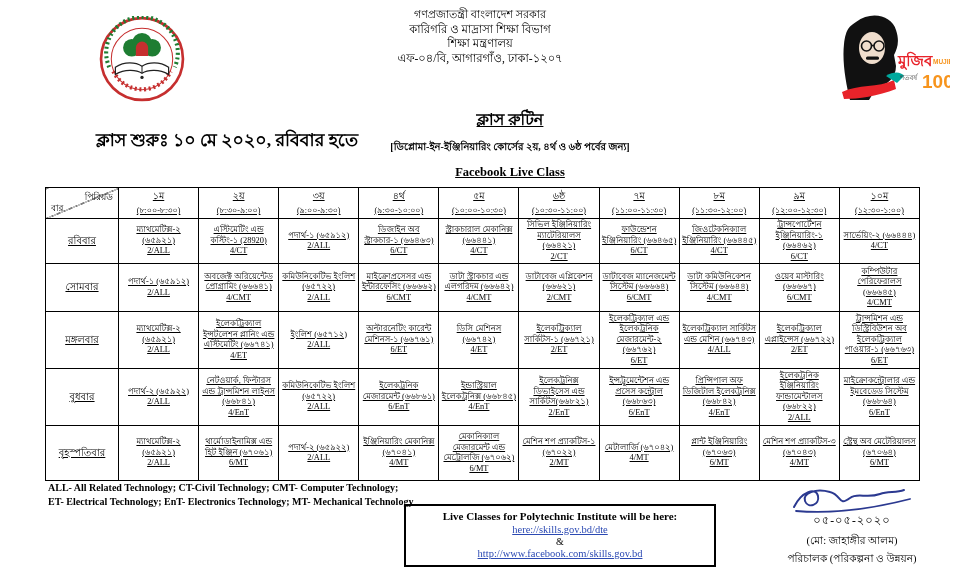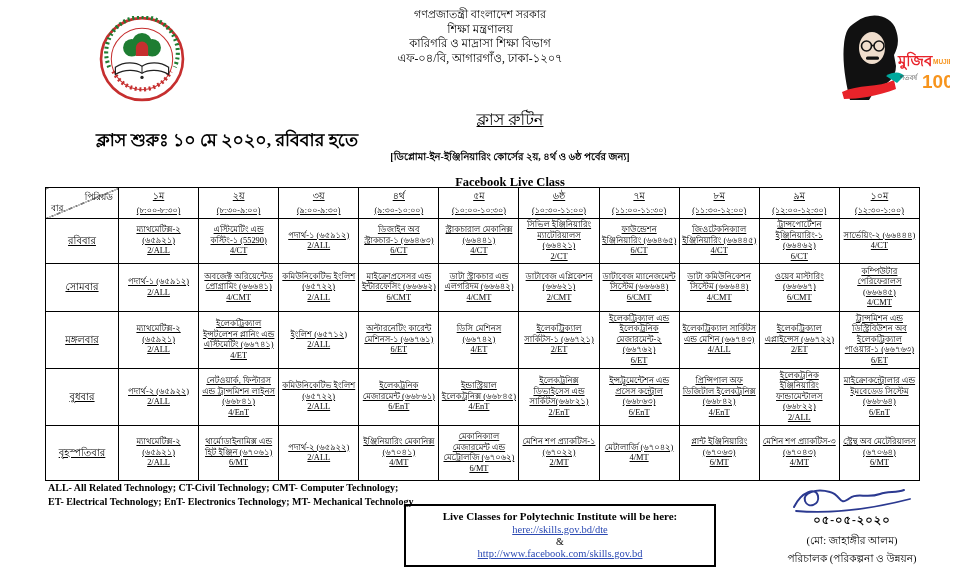--- a/index.html
+++ b/index.html
@@ -16,21 +16,21 @@
   .dte-logo{position:absolute; left:99px; top:16px; width:86px; height:86px;}
   .mujib-logo{position:absolute; left:838px; top:14px; width:112px; height:92px;}
   .gov-block{position:absolute; left:240px; right:240px; top:8px; text-align:center; line-height:1.25;}
   .gov-line{font-size:11px;}
   .gov-title{font-size:18px; font-weight:bold; letter-spacing:1px; margin:2px 0 1px;}
   .gov-sub{font-size:11.5px;}
 
   
   .start-note{position:absolute; top:127px; left:96px; font-size:17.5px; font-weight:bold;}
   .center-stack{position:absolute; top:107px; left:340px; width:340px; text-align:center;}
-  .routine-title{font-size:16px; font-weight:normal; text-decoration:underline; margin-bottom:15px;}
+  .routine-title{font-size:16px; font-weight:bold; text-decoration:underline; margin-bottom:5px;}
   .course-note{font-size:10px; font-weight:bold; margin-bottom:9px;}
   .fb-live{font-size:12.5px; font-weight:bold; text-decoration:underline;}
 
   
   table.routine{position:absolute; top:187px; left:45px; width:875px;
     border-collapse:collapse; table-layout:fixed; font-size:8.4px;text-decoration:underline;}
   table.routine th, table.routine td{border:1px solid #000; vertical-align:middle; text-align:center; padding:1px 2px; overflow:hidden;}
   col.c-day{width:73px;}
   thead th{height:30px; font-weight:normal;}
   th.corner{position:relative;
@@ -50,21 +50,21 @@
 
   
   .legend{position:absolute; top:481px; left:48px; font-size:10px; font-weight:bold; line-height:1.35;}
   .live-box{position:absolute; top:504px; left:404px; width:312px; border:2px solid #000;
     text-align:center; padding:4px 6px 6px;}
   .lb-title{font-size:11px; font-weight:bold; margin-bottom:2px;}
   .lb-link{display:block; font-size:10.5px; color:var(--link-blue); text-decoration:underline; cursor:pointer;}
   .lb-amp{font-size:10px; line-height:1.3;}
   .sig-block{position:absolute; top:483px; left:752px; width:200px; text-align:center;}
   .sig-svg{display:block; margin:0 auto -3px; width:132px; height:32px;}
-  .sig-date{font-size:11.5px; font-weight:bold; letter-spacing:1px;}
+  .sig-date{font-size:11.5px; font-weight:normal; letter-spacing:1px;}
   .sig-name{font-size:10.5px; margin-top:2px;}
   .sig-desig{font-size:10.5px; margin-top:1px;}
 </style>
 </head>
 <body>
 
 <div class="page">
 
   <div class="top-header">
 
@@ -77,22 +77,22 @@
       <circle cx="42" cy="26" r="9.5" style="fill:var(--logo-green)"></circle>
       <circle cx="52" cy="31" r="8.5" style="fill:var(--logo-green)"></circle>
       <path d="M36,31 A6,6 0 0 1 48,31 L48,39 L36,39 Z" style="fill:var(--logo-red)"></path>
       <path d="M16,50 C25,44 36,45 42,49 C48,45 59,44 68,50 L68,57 C59,52 48,52 42,56 C36,52 25,52 16,57 Z" fill="#fff" stroke="#222" stroke-width="1.2"></path>
       <line x1="42" y1="49" x2="42" y2="56" stroke="#222" stroke-width="1"></line>
       <circle cx="42" cy="60" r="1.6" fill="#222"></circle>
     </svg>
 
     <div class="gov-block">
       <div class="gov-line">গণপ্রজাতন্ত্রী বাংলাদেশ সরকার</div>
+      <div class="gov-sub">কারিগরি ও মাদ্রাসা শিক্ষা বিভাগ</div>
       <div class="gov-sub">শিক্ষা মন্ত্রণালয়</div>
-      <div class="gov-sub">কারিগরি ও মাদ্রাসা শিক্ষা বিভাগ</div>
       <div class="gov-sub">এফ-০৪/বি, আগারগাঁও, ঢাকা-১২০৭</div>
     </div>
 
     <svg class="mujib-logo" viewBox="0 0 112 92">
       <path d="M18,8 C34,-4 54,2 58,16 C62,28 59,35 56,41 L58,52 C58,64 49,71 39,73 L31,86 L12,86 C8,70 4,48 6,30 C8,14 12,12 18,8 Z" fill="#111"></path>
       <ellipse cx="34" cy="34" rx="13" ry="16" fill="#f0decd"></ellipse>
       <circle cx="28.5" cy="32" r="5" fill="none" stroke="#111" stroke-width="1.6"></circle>
       <circle cx="41" cy="32" r="5" fill="none" stroke="#111" stroke-width="1.6"></circle>
       <line x1="33.5" y1="31.5" x2="36" y2="31.5" stroke="#111" stroke-width="1.6"></line>
       <rect x="28" y="42.5" width="13" height="3.2" rx="1.5" fill="#111"></rect>
@@ -177,21 +177,21 @@
     </thead>
     <tbody>
 
     <tr>
           <td class="day-cell">রবিবার</td>
           <td>
             <div class="subj">ম্যাথমেটিক্স-২ (৬৫৯২১)</div>
             <div class="grp">2/ALL</div>
           </td>
           <td>
-            <div class="subj">এস্টিমেটিং এন্ড কস্টিং-১ (55290)</div>
+            <div class="subj">এস্টিমেটিং এন্ড কস্টিং-১ (28920)</div>
             <div class="grp">4/CT</div>
           </td>
           <td>
             <div class="subj">পদার্থ-১ (৬৫৯১২)</div>
             <div class="grp">2/ALL</div>
           </td>
           <td>
             <div class="subj">ডিজাইন অব স্ট্রাকচার-১ (৬৬৪৬৩)</div>
             <div class="grp">6/CT</div>
           </td>

